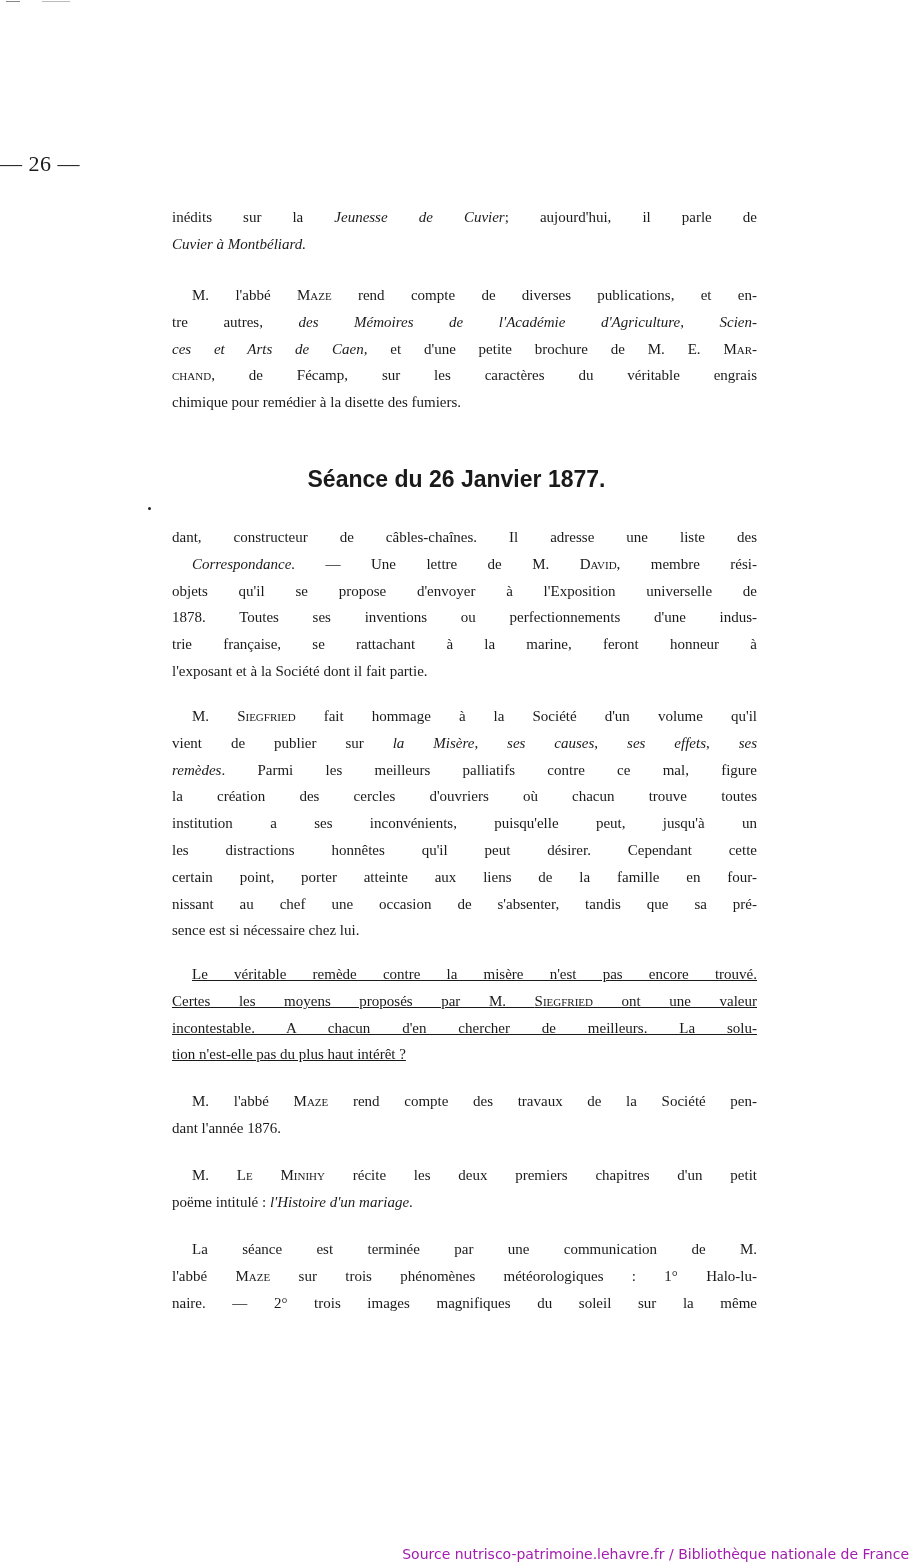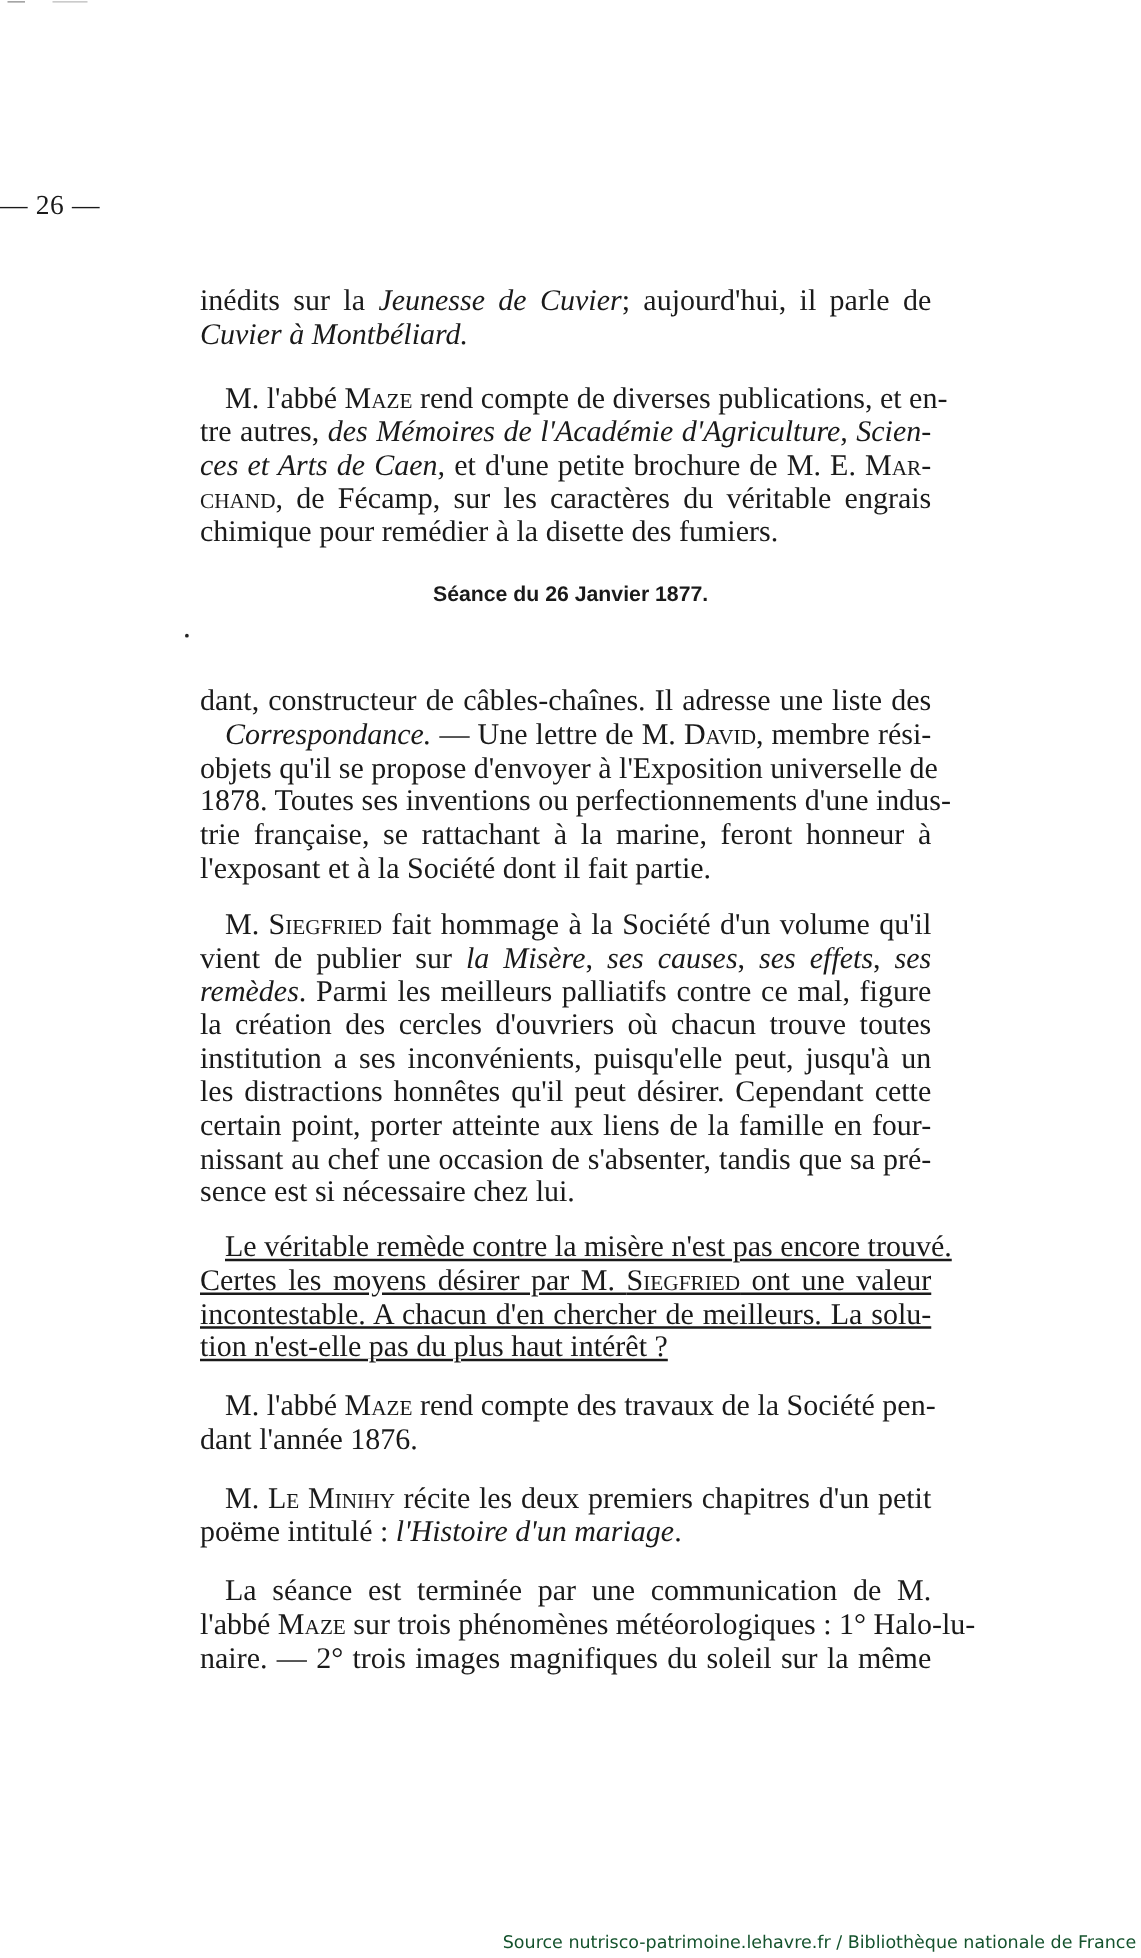--- a/index.html
+++ b/index.html
@@ -6,34 +6,34 @@
   body {
     width: 913px; height: 1566px; position: relative; overflow: hidden;
     font-family: "Liberation Serif", "DejaVu Serif", serif;
     color: #1a1a1a;
   }
   .corner-mark { position: absolute; top: 1px; height: 1px; background: #888; }
   .page-number {
     position: absolute; top: 151px; left: 0; width: 913px; 
     font-size: 22px; letter-spacing: 0.5px;
   }
-  .text-block { position: absolute; left: 160px; width: 585px; font-size: 24px; line-height: 26.8px; margin-top: 24px; }
+  .text-block { position: absolute; left: 172px; width: 585px; font-size: 15px; line-height: 26.8px; }
   .line { display: block; white-space: nowrap; text-align: justify; text-align-last: justify; height: 26.8px; }
   .line.last { text-align-last: left; }
   .line.indent { padding-left: 20px; }
   .sc { font-variant: small-caps; }
   i { font-style: italic; }
   .heading {
     position: absolute; left: 0; top: 466px; width: 913px; text-align: center;
-    font-family: "Liberation Sans", "DejaVu Sans", sans-serif; font-weight: bold; font-size: 17px;
+    font-family: "Liberation Sans", "DejaVu Sans", sans-serif; font-weight: bold; font-size: 23px;
   }
   .stray-dot { position: absolute; width: 3px; height: 3px; background: #222; border-radius: 50%; }
   .source {
     position: absolute; right: 4px; bottom: 4px;
-    font-family: "DejaVu Sans", sans-serif; font-size: 14px; color: #14532d; margin-top: 35px;
+    font-family: "DejaVu Sans", sans-serif; font-size: 14px; color: #a21caf; margin-top: 35px;
   }
 </style>
 </head>
 <body>
 
 <div class="corner-mark" style="left:6px;width:14px;"></div>
 <div class="corner-mark" style="left:42px;width:28px;background:#bbb;"></div>
 
 <div class="page-number">— 26 —</div>
 
@@ -70,21 +70,21 @@
   <span class="line">la création des cercles d'ouvriers où chacun trouve toutes</span>
   <span class="line">institution a ses inconvénients, puisqu'elle peut, jusqu'à un</span>
   <span class="line">les distractions honnêtes qu'il peut désirer. Cependant cette</span>
   <span class="line">certain point, porter atteinte aux liens de la famille en four-</span>
   <span class="line">nissant au chef une occasion de s'absenter, tandis que sa pré-</span>
   <span class="line last">sence est si nécessaire chez lui.</span>
 </div>
 
 <div class="text-block" style="top:961px;text-decoration:underline;">
   <span class="line indent">Le véritable remède contre la misère n'est pas encore trouvé.</span>
-  <span class="line"><span>Certes les moyens désirer par M. </span><span class="sc">Siegfried</span><span> ont une valeur</span></span>
+  <span class="line"><span>Certes les moyens proposés par M. </span><span class="sc">Siegfried</span><span> ont une valeur</span></span>
   <span class="line">incontestable. A chacun d'en chercher de meilleurs. La solu-</span>
   <span class="line last">tion n'est-elle pas du plus haut intérêt ?</span>
 </div>
 
 <div class="text-block" style="top:1088px;">
   <span class="line indent"><span>M. l'abbé </span><span class="sc">Maze</span><span> rend compte des travaux de la Société pen-</span></span>
   <span class="line last">dant l'année 1876.</span>
 </div>
 
 <div class="text-block" style="top:1162px;">

